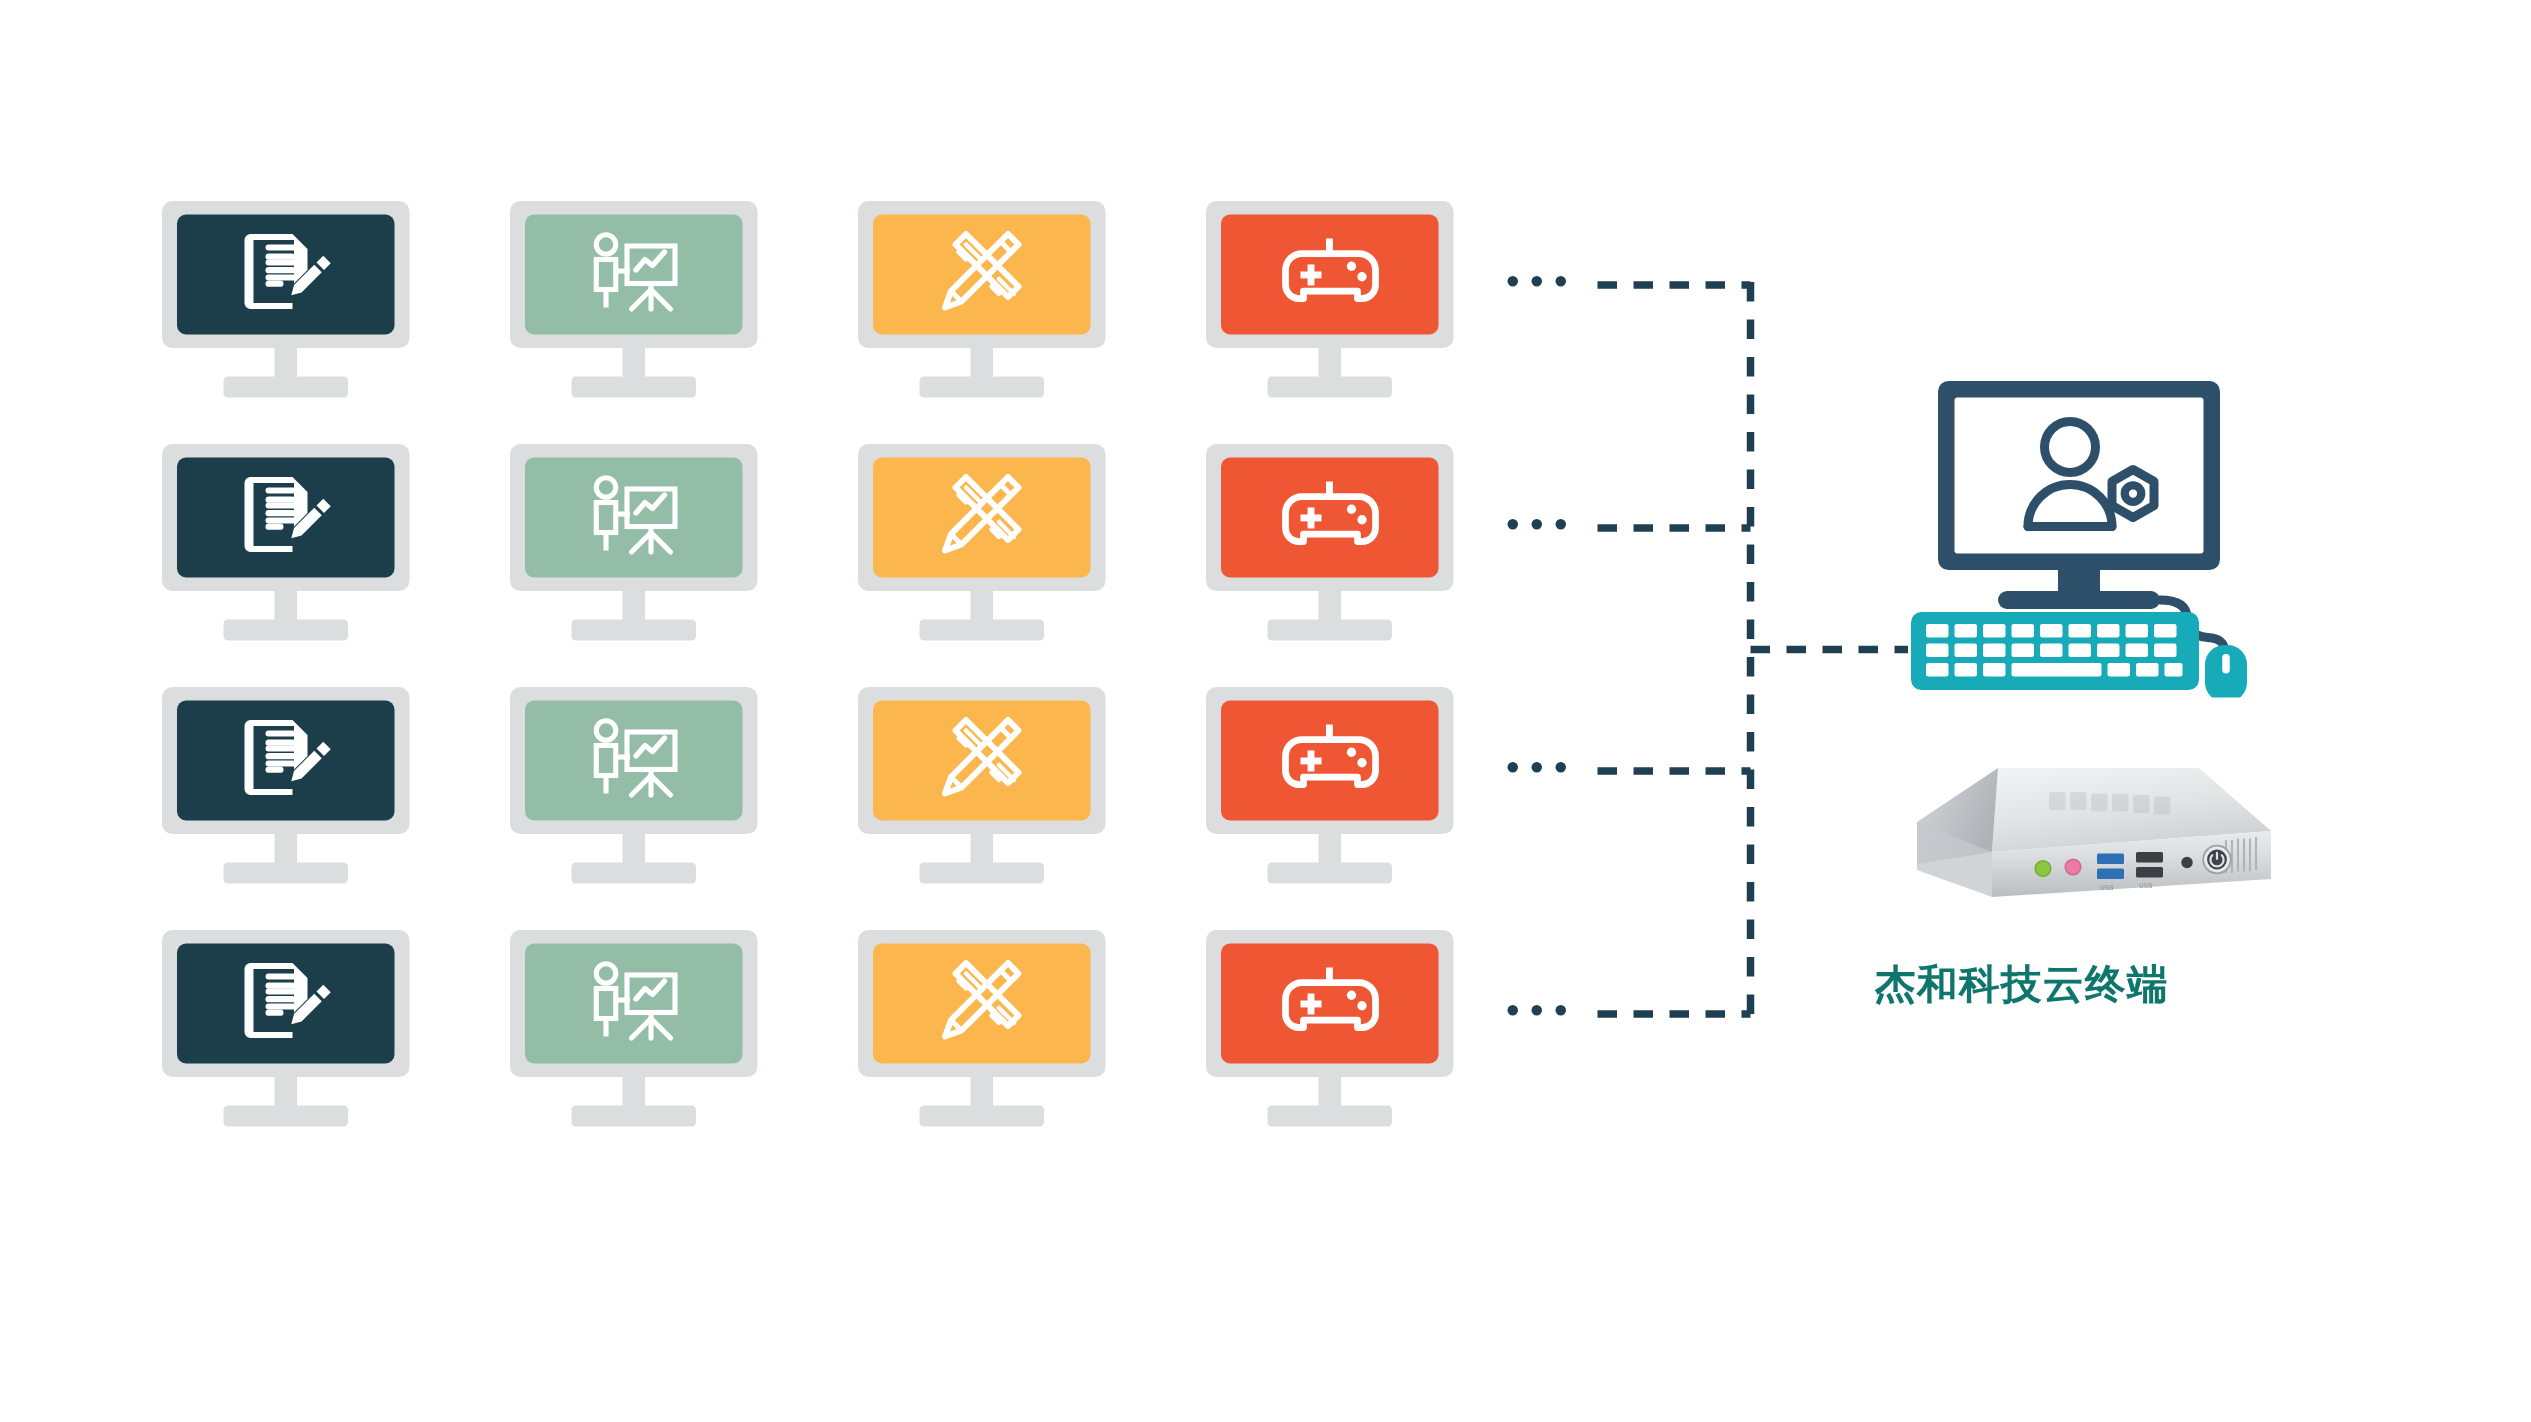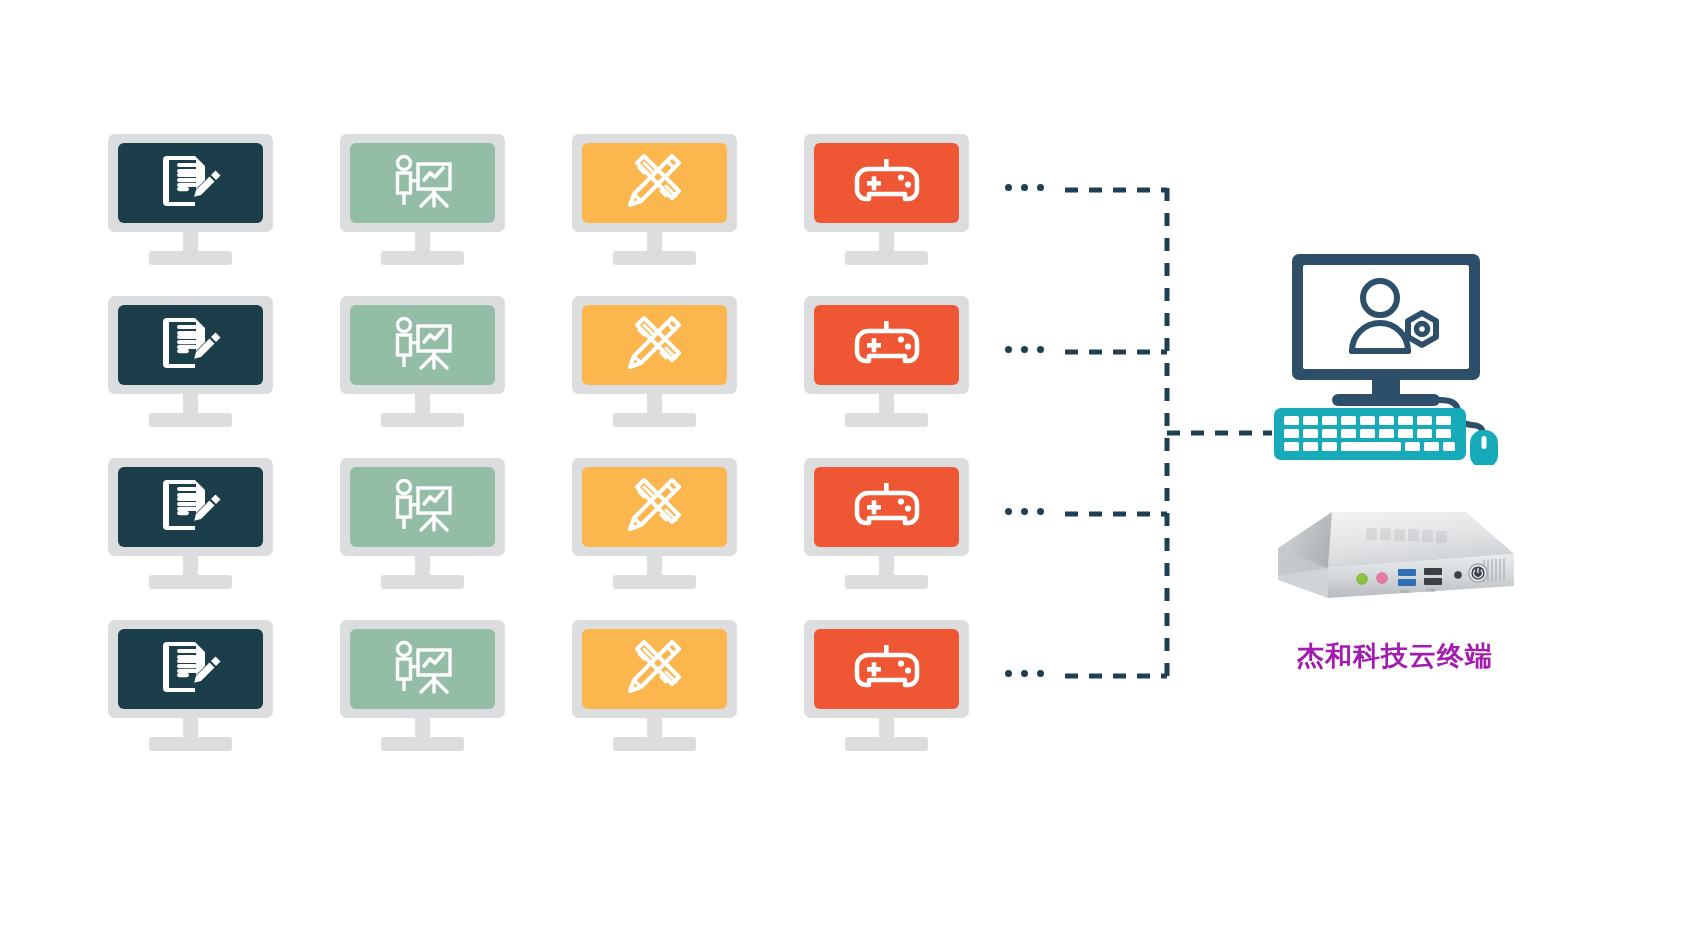--- a/index.html
+++ b/index.html
@@ -123,24 +123,23 @@
     left: 0px;
     top: 248px;
     width: 250px;
     height: 130px;
   }
   .caption {
     position: absolute;
     left: -20px;
     top: 388px;
     width: 290px;
-    text-align: center;
     font-size: 27px;
     font-weight: bold;
-    color: #a21caf;
+    color: #0f766e;
     letter-spacing: 1px;
     font-family: "DejaVu Sans", "Liberation Sans", sans-serif;
   }
 </style>
 </head>
 <body>
 
 <div id="stage">
 
   <div class="client-grid">

